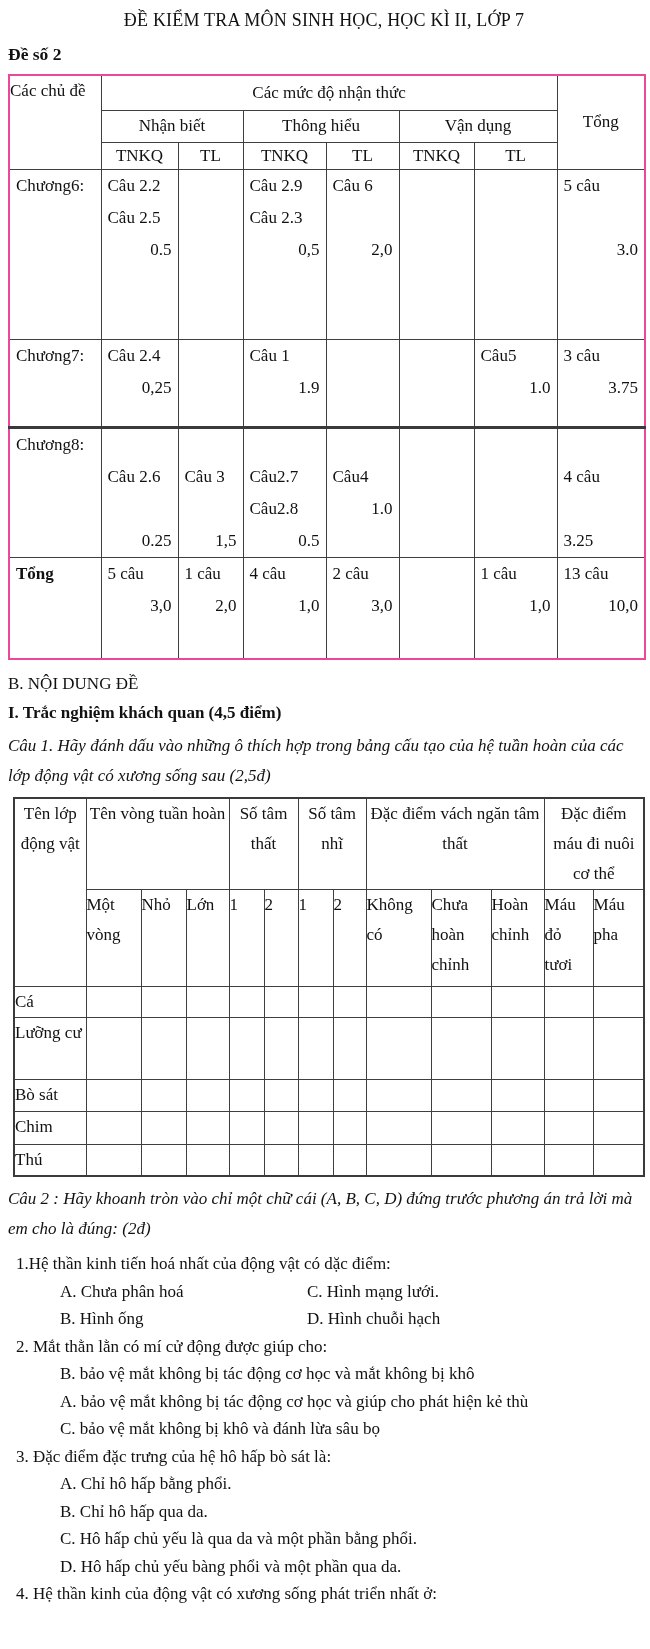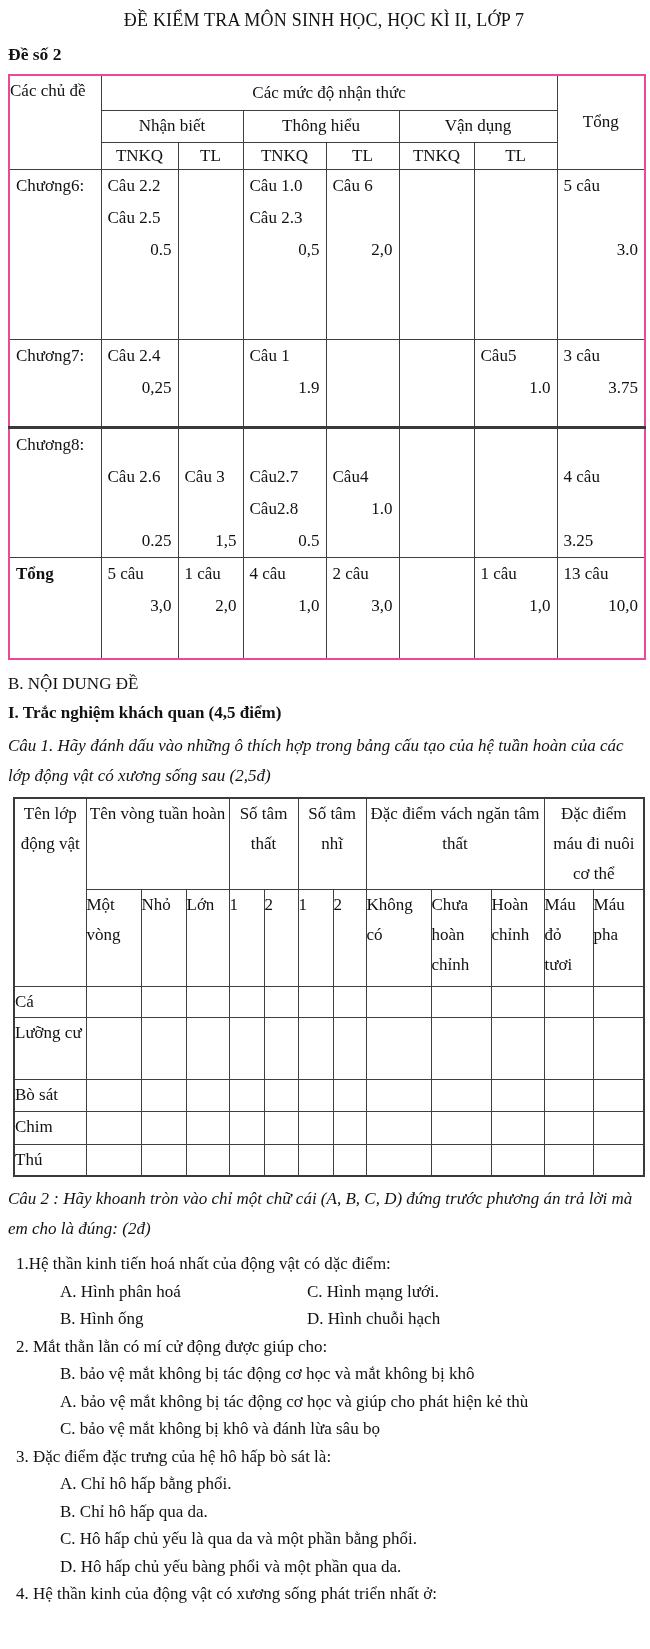--- a/index.html
+++ b/index.html
@@ -99,21 +99,21 @@
       <td>
             <div class="m-lbl">Chương6:</div>
           </td>
       <td>
         <div class="m-l">Câu 2.2</div>
         <div class="m-l">Câu 2.5</div>
         <div class="m-l r">0.5</div>
       </td>
       <td></td>
       <td>
-        <div class="m-l">Câu 1.0</div>
+        <div class="m-l">Câu 2.9</div>
         <div class="m-l">Câu 2.3</div>
         <div class="m-l r">0,5</div>
       </td>
       <td>
         <div class="m-l">Câu 6</div>
         <div class="m-l"></div>
         <div class="m-l r">2,0</div>
       </td>
       <td></td>
       <td></td>
@@ -340,21 +340,21 @@
   </tbody>
     </table>
 
   <div class="intro" style="margin-top:7px">Câu 2 : Hãy khoanh tròn vào chỉ một chữ cái (A, B, C, D) đứng trước phương án trả lời mà em cho là đúng: (2đ)</div>
 
   <div class="qwrap">
 
     <div>
       <div class="qtext">1.Hệ thần kinh tiến hoá nhất của động vật có dặc điểm:</div>
       <div class="optrow">
-        <span class="o1">A. Hình phân hoá</span>
+        <span class="o1">A. Chưa phân hoá</span>
         <span>C. Hình mạng lưới.</span>
       </div>
       <div class="optrow">
         <span class="o1">B. Hình ống</span>
         <span>D. Hình chuỗi hạch</span>
       </div>
     </div>
 
     <div>
       <div class="qtext">2. Mắt thằn lằn có mí cử động được giúp cho:</div>

